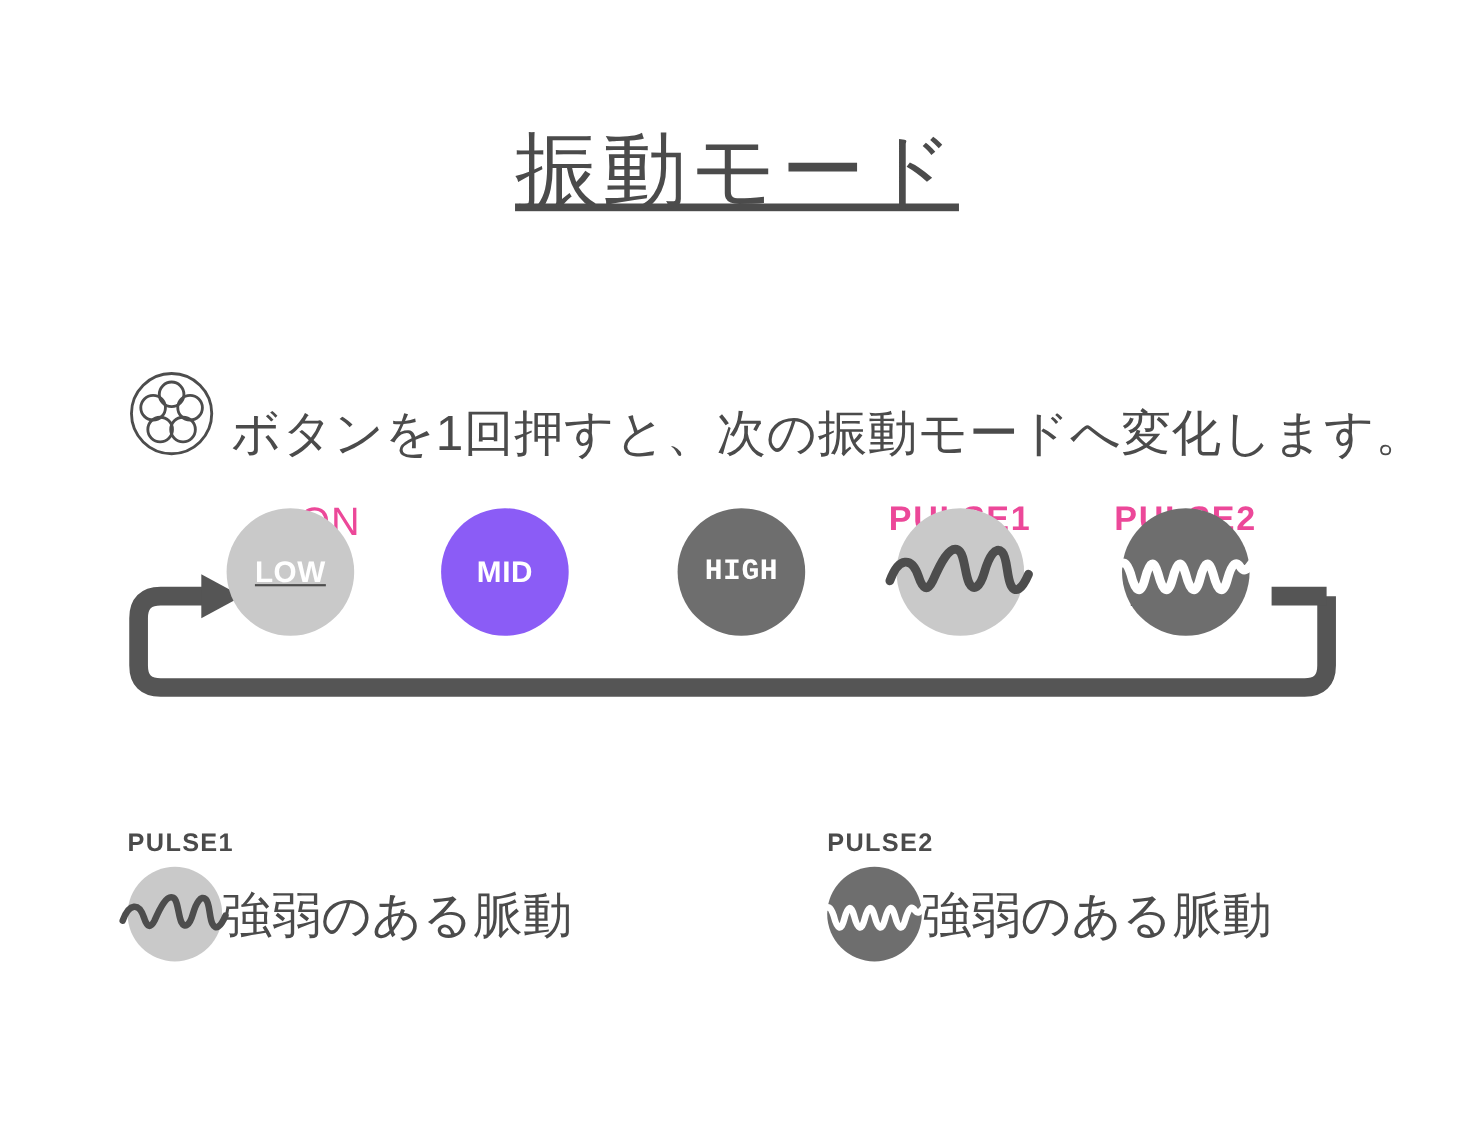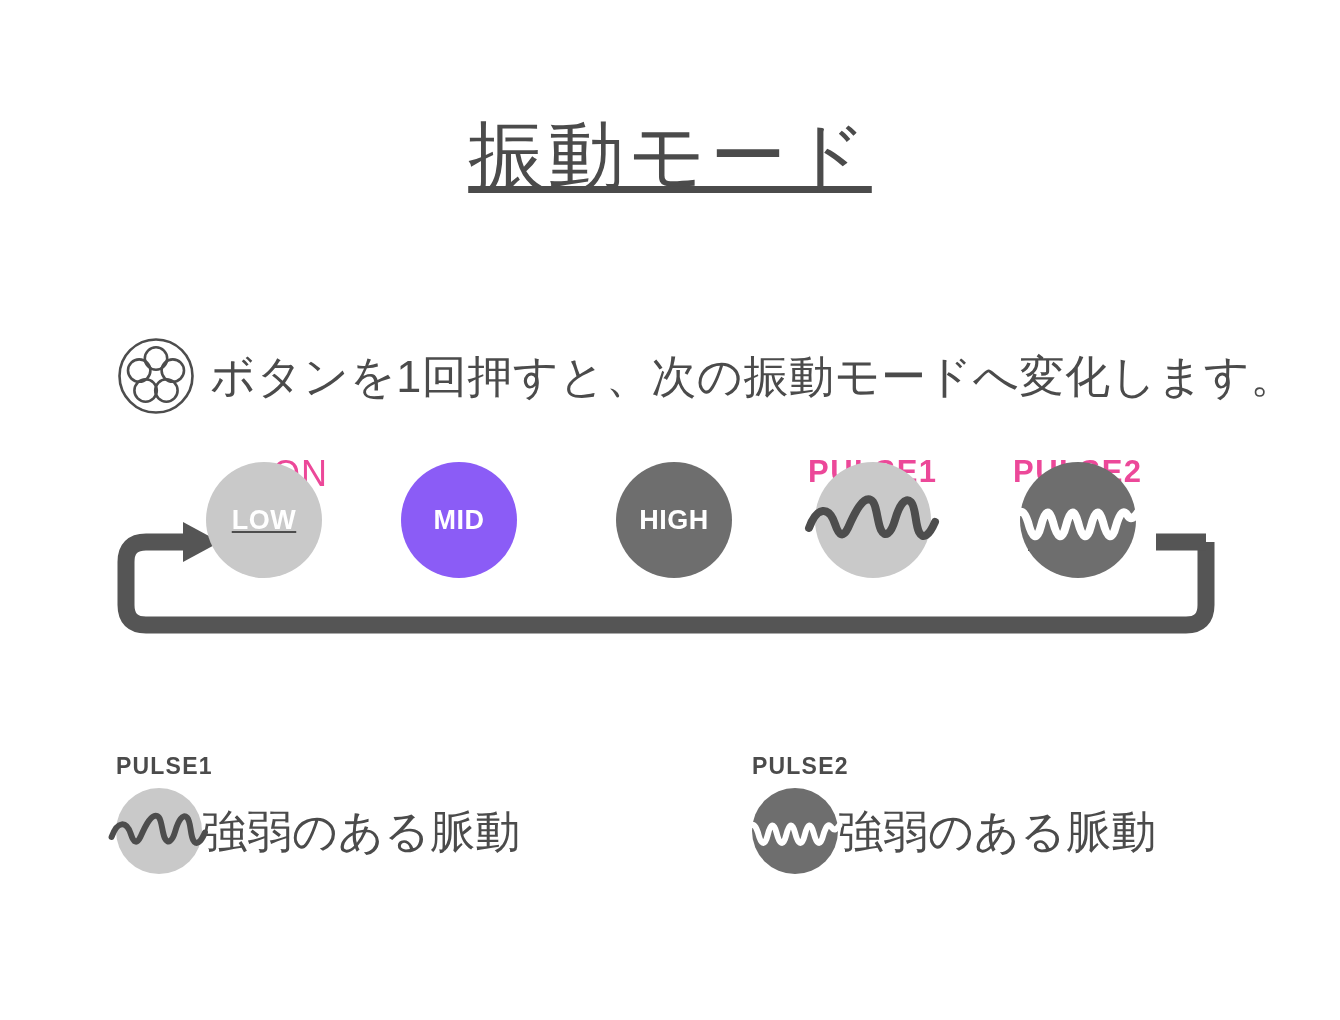--- a/index.html
+++ b/index.html
@@ -30,21 +30,21 @@
     line-height: 1;
     text-decoration: underline;
   }
 
   
   .instruction-row {
     position: absolute;
     top: 336px;
     left: 116px;
     display: flex;
-    align-items: center;
+    align-items: flex-end;
     gap: 14px;
   }
   .flower-icon {
     width: 80px;
     height: 80px;
     flex: 0 0 auto;
   }
   .instruction-text {
     font-size: 45px;
     font-weight: 400;
@@ -170,21 +170,21 @@
 
   <div class="node-caption light" style="left:164px; top:26px; width:120px;">ON</div>
   <div class="flow-node" style="left:98px; top:-2px; width:116px; height:116px; background:#c9c9c9; top:32px;text-decoration:underline;">
     <span class="node-label">LOW</span>
   </div>
 
   <div class="flow-node" style="left:293px; top:32px; width:116px; height:116px; background:#8b5cf6;">
     <span class="node-label">MID</span>
   </div>
 
-  <div class="flow-node" style="left:508px; top:32px; width:116px; height:116px; background:#6e6e6e;">
+  <div class="flow-node" style="left:508px; top:32px; width:116px; height:116px; background:#6e6e6e;font-family:Liberation Mono, monospace;">
     <span class="node-label">HIGH</span>
   </div>
 
   <div class="node-caption bold" style="left:700px; top:26px; width:170px;">PULSE1</div>
   <div class="flow-node" style="left:707px; top:32px; width:116px; height:116px; background:#c9c9c9;">
     <span style="position:absolute;left:0;top:0;width:116px;height:116px;">
       <svg width="116" height="116" viewBox="0 0 116 116" style="overflow:visible;">
         <path d="M -6 66 C 2 44, 14 44, 20 62 C 24 74, 28 76, 33 66
                  C 40 50, 48 34, 56 38 C 62 41, 62 60, 66 68
                  C 70 76, 76 72, 80 58 C 84 44, 90 34, 96 40

